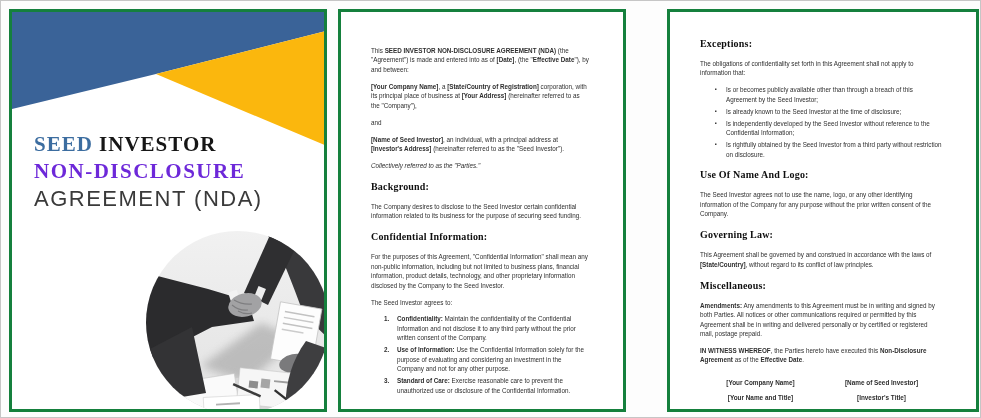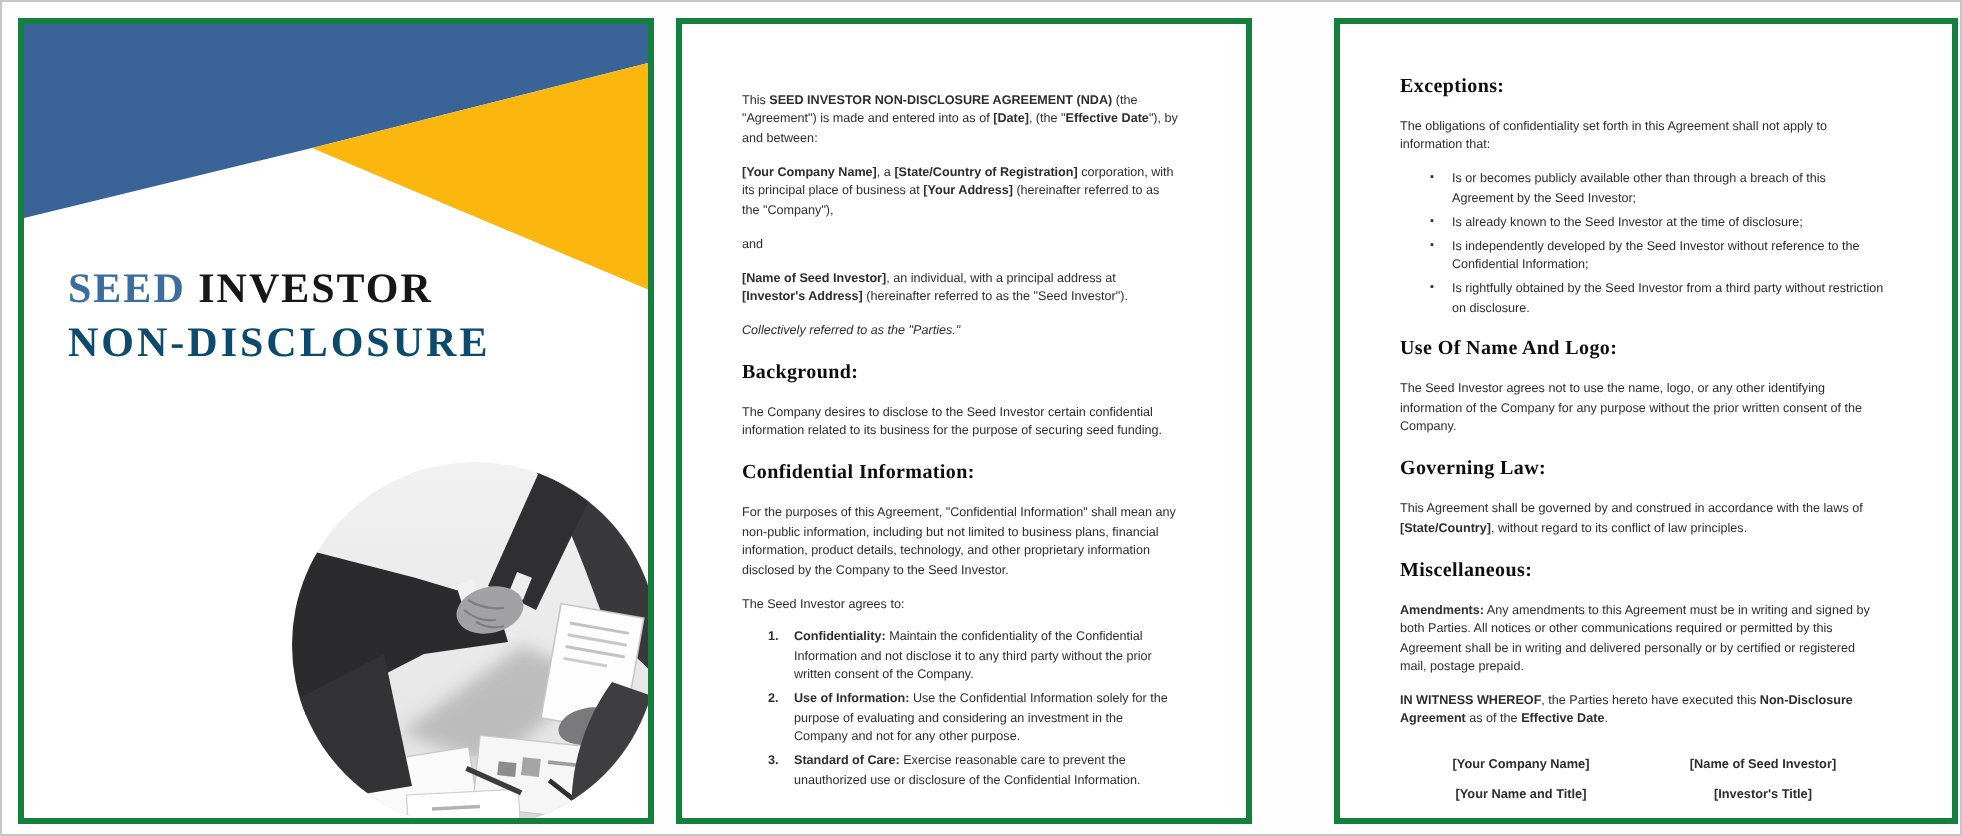--- a/index.html
+++ b/index.html
@@ -11,21 +11,21 @@
   .page.p2{left:337px;width:288px;}
   .page.p3{left:666px;width:312px;}
 
   
   .cover-shapes{position:absolute;left:0;top:0;width:322px;height:150px;display:block;}
   .cover-title{position:absolute;left:22px;top:118px;right:6px;}
   .t1{font-family:"Liberation Serif",serif;font-weight:bold;font-size:21px;line-height:28px;
       letter-spacing:1px;color:#161616;white-space:nowrap;}
   .t1 .w-seed{color:#3c6da0;}
   .t2{font-family:"Liberation Serif",serif;font-weight:bold;font-size:21px;line-height:27px;
-      letter-spacing:1.5px;color:#0c4a6e;white-space:nowrap;}
+      letter-spacing:1.5px;color:#6d28d9;white-space:nowrap;}
   .t3{font-family:"Liberation Sans",sans-serif;font-weight:normal;font-size:22px;line-height:27px;
       letter-spacing:1.5px;color:#3a3a3a;white-space:nowrap;}
   .photo{position:absolute;left:134px;top:219px;width:183px;height:183px;border-radius:50%;overflow:hidden;}
   .photo svg{display:block;}
 
   
   .doc{position:absolute;inset:0;padding:34px 34px 0 30px;
        font-size:6.3px;line-height:1.5;color:#2e2e2e;}
   .p3 .doc{padding-top:26px;}
   .doc > :first-child{margin-top:0;}
@@ -47,20 +47,21 @@
 
   <div class="page cover">
     <svg class="cover-shapes" viewBox="0 0 322 150" preserveAspectRatio="none">
       <polygon points="0,0 322,0 322,17 144,62 0,97" fill="#3a6398"></polygon>
       <polygon points="144,62 322,17 322,137" fill="#fbb70d"></polygon>
     </svg>
 
     <div class="cover-title">
       <div class="t1"><span class="w-seed">SEED</span> <span>INVESTOR</span></div>
       <div class="t2">NON-DISCLOSURE</div>
+      <div class="t3">AGREEMENT (NDA)</div>
     </div>
 
     <div class="photo">
       <svg width="183" height="183" viewBox="0 0 183 183">
         <defs>
           <linearGradient id="wall" x1="0" y1="0" x2="0" y2="1">
             <stop offset="0" stop-color="#f1f1f1"></stop>
               <stop offset="1" stop-color="#e2e2e2"></stop>
           </linearGradient>
           <filter id="soft" x="-30%" y="-30%" width="160%" height="160%">

